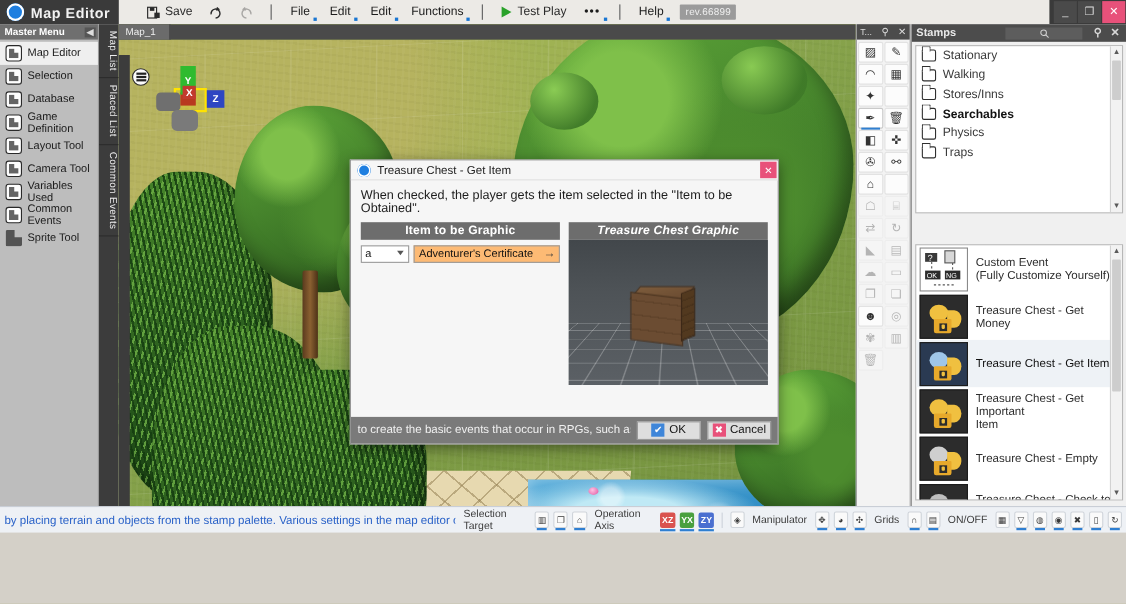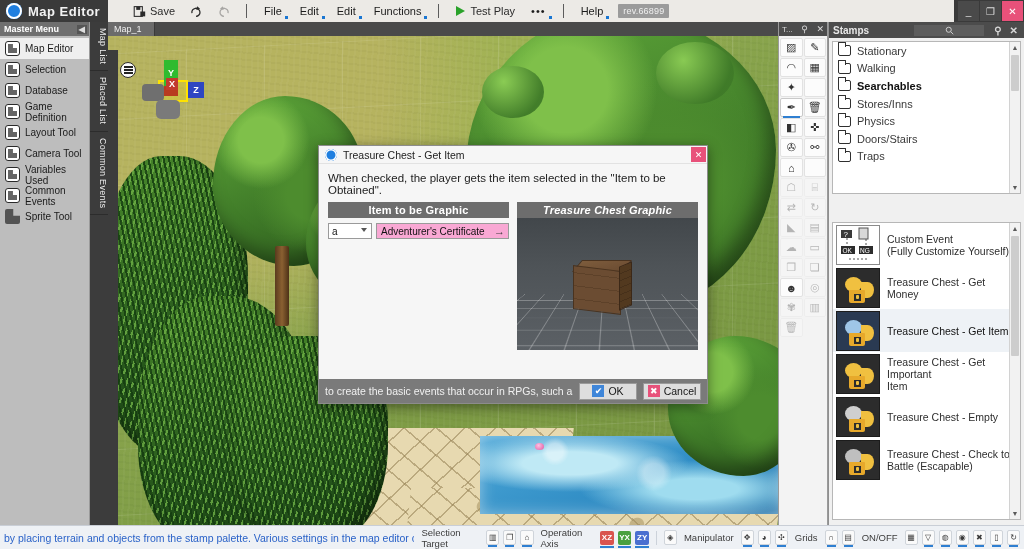--- a/index.html
+++ b/index.html
@@ -4,21 +4,21 @@
 <style>
   * { box-sizing: border-box; margin:0; padding:0; }
   html,body { width:1024px; height:549px; overflow:hidden; }
   body {
     font-family: "Liberation Sans", sans-serif;
     font-size: 11px;
     background:#d4d0c8;
     color:#222;
     -webkit-font-smoothing: none;
   }
-  #app { position:relative; width:1024px; height:549px; background:#e9e9e9; }
+  #app { position:relative; width:1024px; height:484px; background:#e9e9e9; }
 
   
   .titlebar {
     position:absolute; left:0; top:0; width:1024px; height:22px;
     background:#3a3a3a; display:flex; align-items:center;
   }
   .title-logo {
     width:16px; height:16px; margin-left:6px; margin-right:6px;
     border-radius:50%; background:#1f7fe0;
     box-shadow: inset 0 0 0 2px #ffffff, inset 0 0 0 4px #1f7fe0;
@@ -303,21 +303,21 @@
     height:16px; line-height:16px; letter-spacing:.2px;
   }
   .field-row { display:flex; gap:4px; margin-top:5px; }
   .combo {
     width:44px; height:16px; border:1px solid #9a9a9a; background:#fff; font-size:10px;
     display:flex; align-items:center; padding-left:3px; position:relative; color:#111;
   }
   .combo .cv { position:absolute; right:4px; top:4px; width:0; height:0;
     border-left:3.5px solid transparent; border-right:3.5px solid transparent; border-top:4px solid #555; }
   .textfield {
-    flex:1; height:16px; border:1px solid #9a9a9a; background:#f9a8d4; font-size:10px;
+    flex:1; height:16px; border:1px solid #9a9a9a; background:#fdba74; font-size:10px;
     display:flex; align-items:center; padding-left:4px; color:#111; position:relative;
   }
   .tf-arrow { position:absolute; right:3px; top:2px; font-size:11px; color:#3a3a3a; line-height:11px; }
   .preview {
     height:132px; background:#4e5357; position:relative; overflow:hidden;
   }
   .pv-floor { position:absolute; inset:0;
     background:
       linear-gradient(#42474b 0%, #4e5357 36%, #5b6065 100%);
   }
@@ -687,35 +687,31 @@
         <div class="sv-arrow">▼</div>
       </div>
     <div class="folder-row">
           <span class="folder-ico"></span>
           <span>Stationary</span>
         </div>
         <div class="folder-row">
           <span class="folder-ico"></span>
           <span>Walking</span>
         </div>
+        <div class="folder-row">
+          <span class="folder-ico"></span>
+          <span>Stores/Inns</span>
+        </div>
         <div class="folder-row bold">
           <span class="folder-ico"></span>
           <span>Searchables</span>
         </div>
         <div class="folder-row">
           <span class="folder-ico"></span>
-          <span>Stores/Inns</span>
-        </div>
-        <div class="folder-row">
-          <span class="folder-ico"></span>
           <span>Physics</span>
-        </div>
-        <div class="folder-row">
-          <span class="folder-ico"></span>
-          <span>Doors/Stairs</span>
         </div>
         <div class="folder-row">
           <span class="folder-ico"></span>
           <span>Traps</span>
         </div>
       </div>
 
     <div class="event-list" id="event-list">
       <div class="scroll-v" style="z-index:3;">
         <div class="sv-arrow">▲</div>

